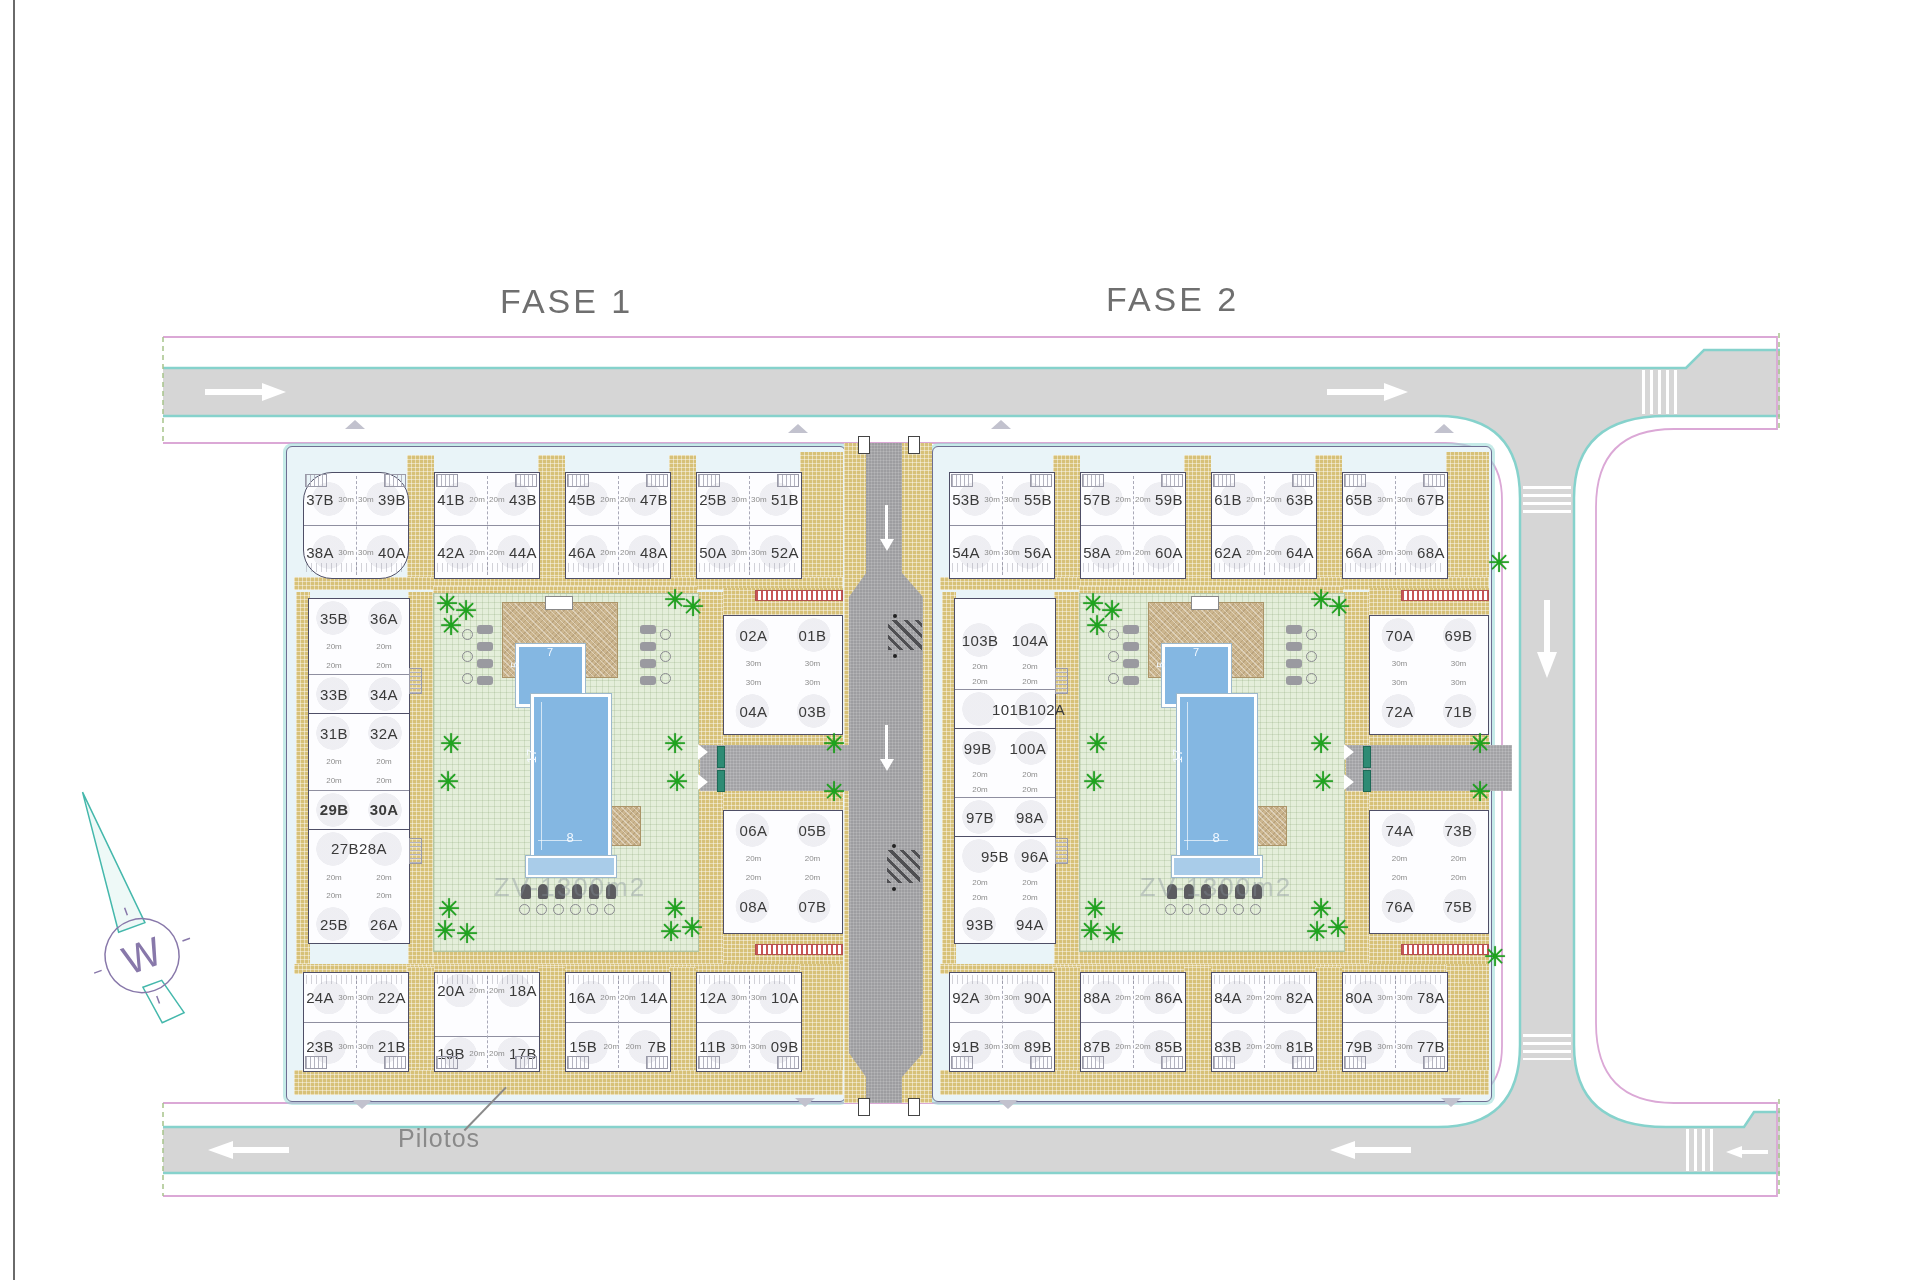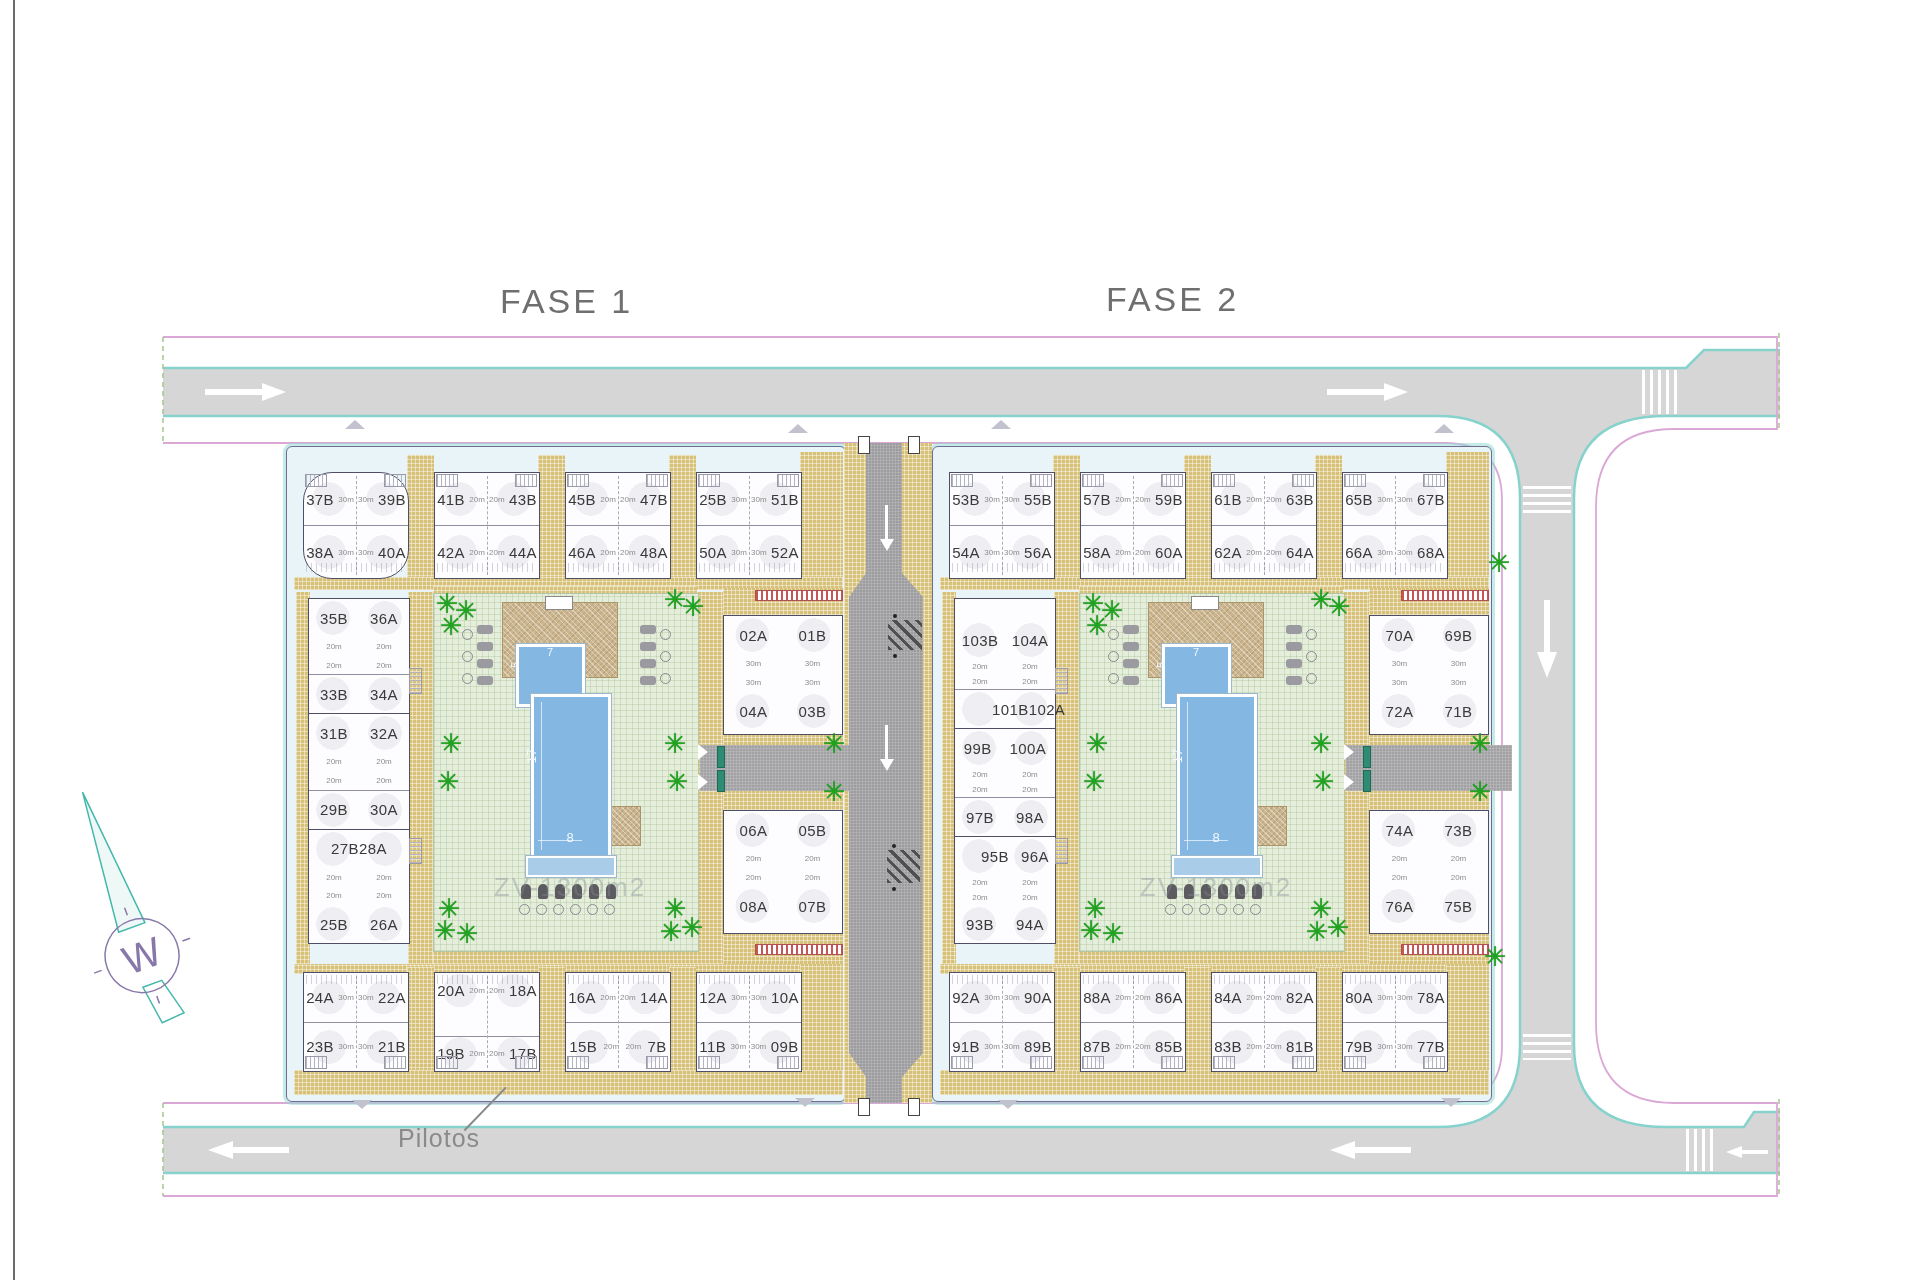--- a/index.html
+++ b/index.html
@@ -358,21 +358,21 @@
           <span class="lbl">32A</span>
         </div>
         <div class="arearow">
           <span class="mini">20m</span>
           <span class="mini">20m</span>
         </div>
         <div class="arearow">
           <span class="mini">20m</span>
           <span class="mini">20m</span>
         </div>
-        <div class="lblrow hsep" style="flex: 0 0 auto; height: 38px; border-bottom: 1px solid rgb(78, 78, 102);">
+        <div class="lblrow hsep" style="flex: 0 0 auto; height: 38px; border-bottom: 1px solid rgb(78, 78, 102); font-weight: bold;">
           <span class="lbl">29B</span>
           <span class="lbl">30A</span>
         </div>
         <div class="lblrow" style="flex: 0 0 auto; height: 38px; justify-content: center;">
           <span class="lbl">27B</span>
           <span class="lbl">28A</span>
         </div>
         <div class="arearow">
           <span class="mini">20m</span>
           <span class="mini">20m</span>

